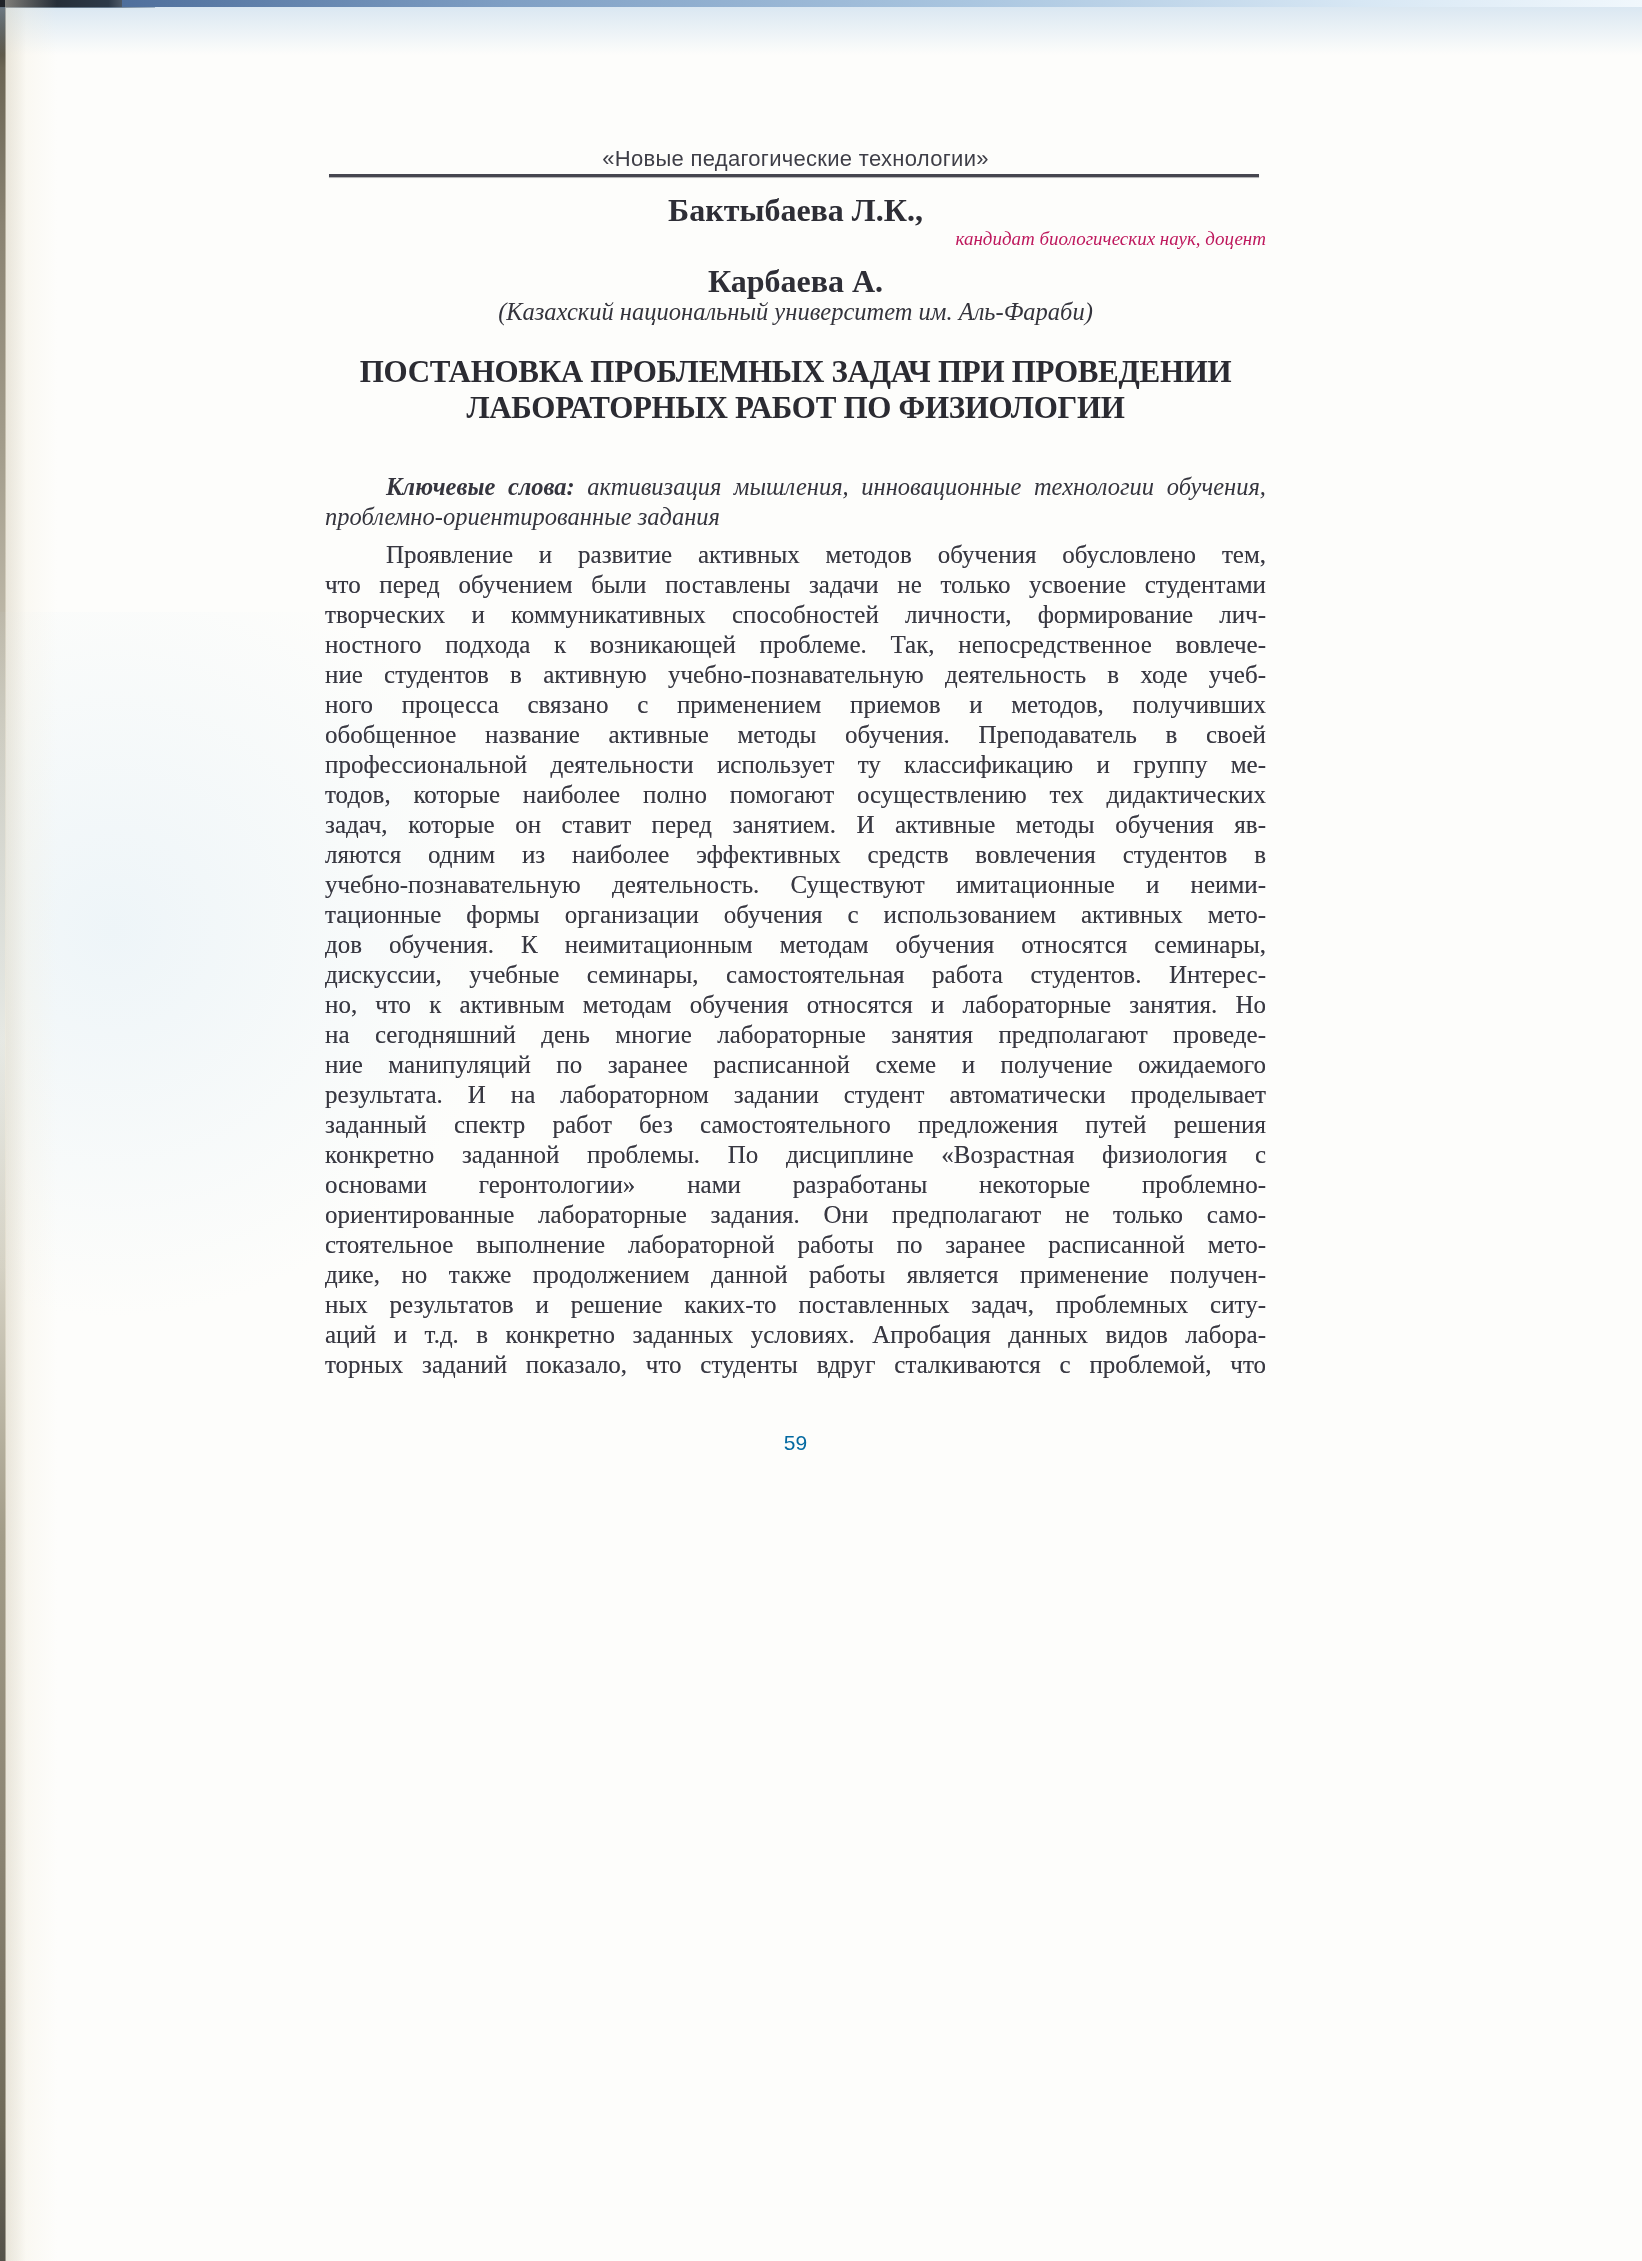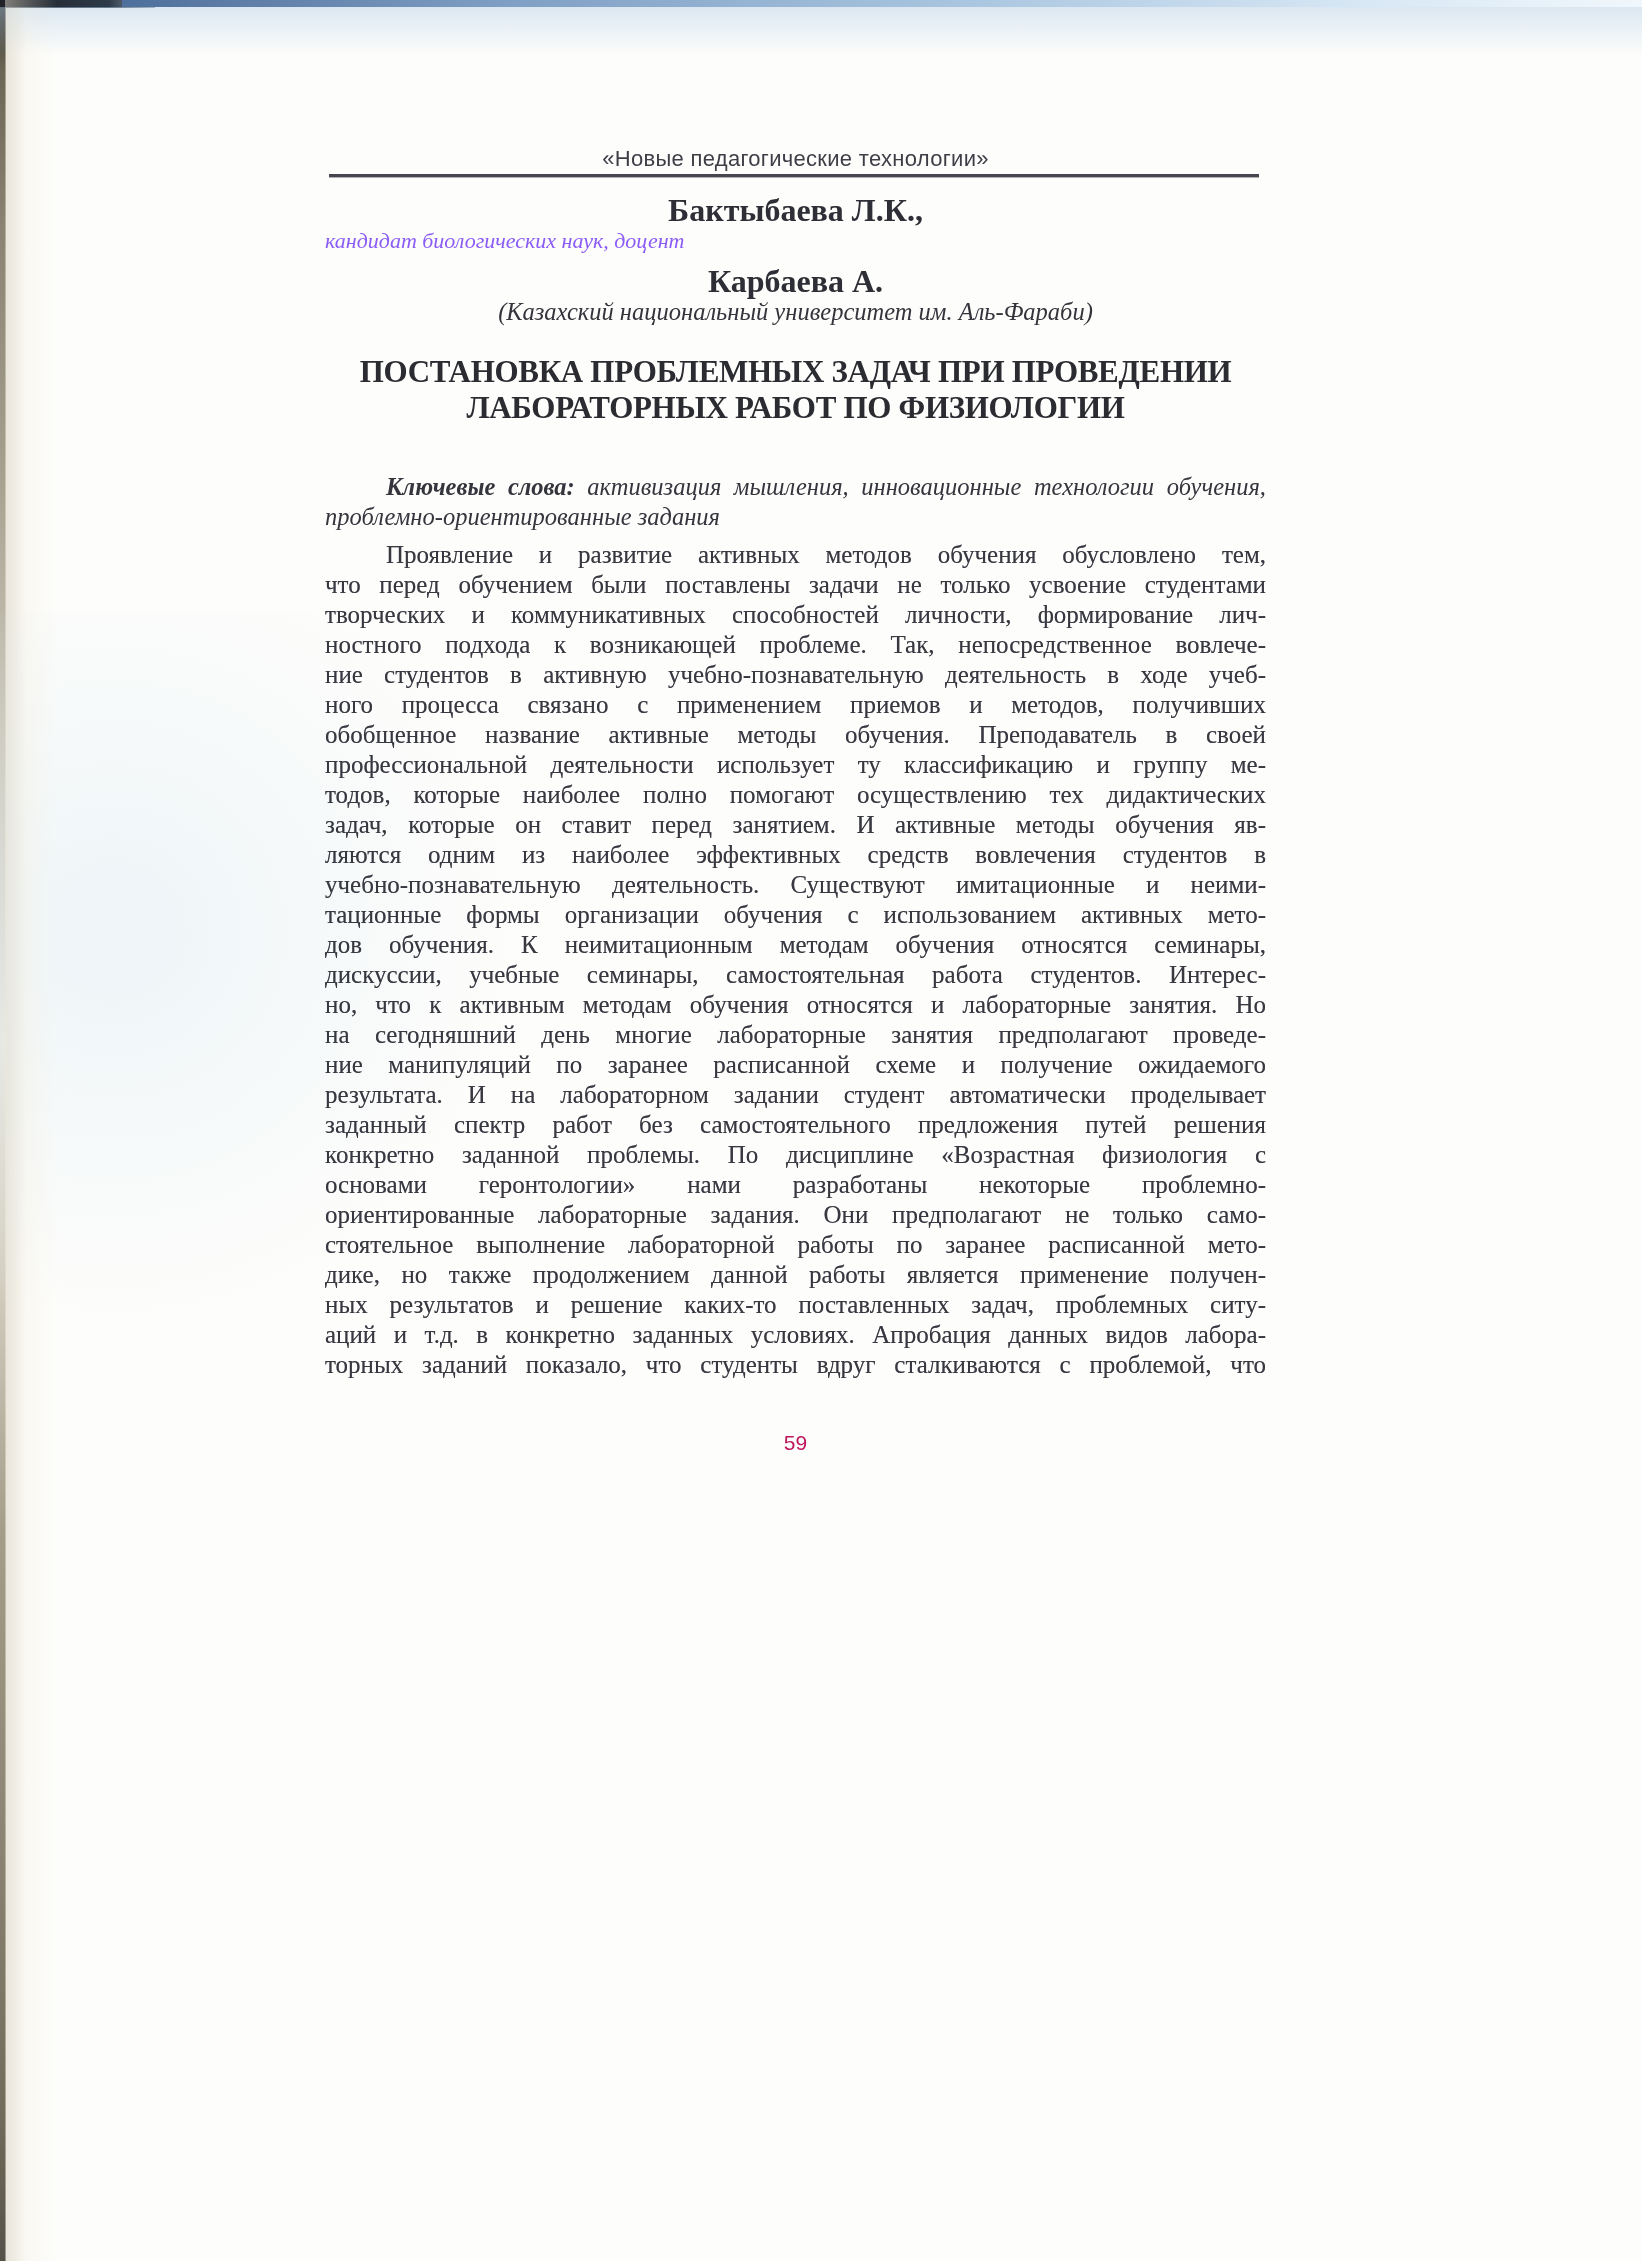--- a/index.html
+++ b/index.html
@@ -50,21 +50,21 @@
     font-family:"Liberation Sans","DejaVu Sans",sans-serif;
     font-size:22px; color:#3e3e47; letter-spacing:0.3px;
   }
   .header-rule {
     top:174px; left:3.9px !important; width:930px !important; height:3.2px;
     background:#46464f; box-shadow:0 0.6px 0.6px rgba(70,70,80,0.4);
   }
   .author-name  { font-size:32px; font-weight:bold; text-align:center; color:#2e2e36; }
   .author-name.n1 { top:192px; }
   .author-degree {
-    top:228px; font-size:22px; font-style:italic; text-align:left; color:#8b5cf6;
+    top:228px; font-size:19px; font-style:italic; text-align:right; color:#be185d;
   }
   .author-name.n2 { top:263px; }
   .affiliation {
     top:298px; font-size:24.5px; font-style:italic; text-align:center; color:#34343c;
   }
   .paper-title {
     top:354px; text-align:center; font-weight:bold;
     font-size:31px; line-height:36px; color:#2b2b32; letter-spacing:-0.3px;
   }
   .keywords {
@@ -75,21 +75,21 @@
   .kw-line2 { text-align:left; }
   .body-text {
     top:540px; font-size:25px; line-height:30px; color:#383841;
     text-shadow:0 0 0.4px rgba(70,70,85,0.55);
   }
   .body-text .line { text-align:justify; text-align-last:justify; text-justify:inter-word; }
   .body-text .line:first-child { text-indent:61px; }
   .page-number {
     top:1431px; text-align:center;
     font-family:"Liberation Sans","DejaVu Sans",sans-serif;
-    font-size:21px; color:#be185d;
+    font-size:21px; color:#0369a1;
   }
 </style>
 </head>
 <body>
 
 <div class="page">
 
   <div class="edge-left"></div>
   <div class="edge-left-fade"></div>
   <div class="edge-top-dark"></div>

